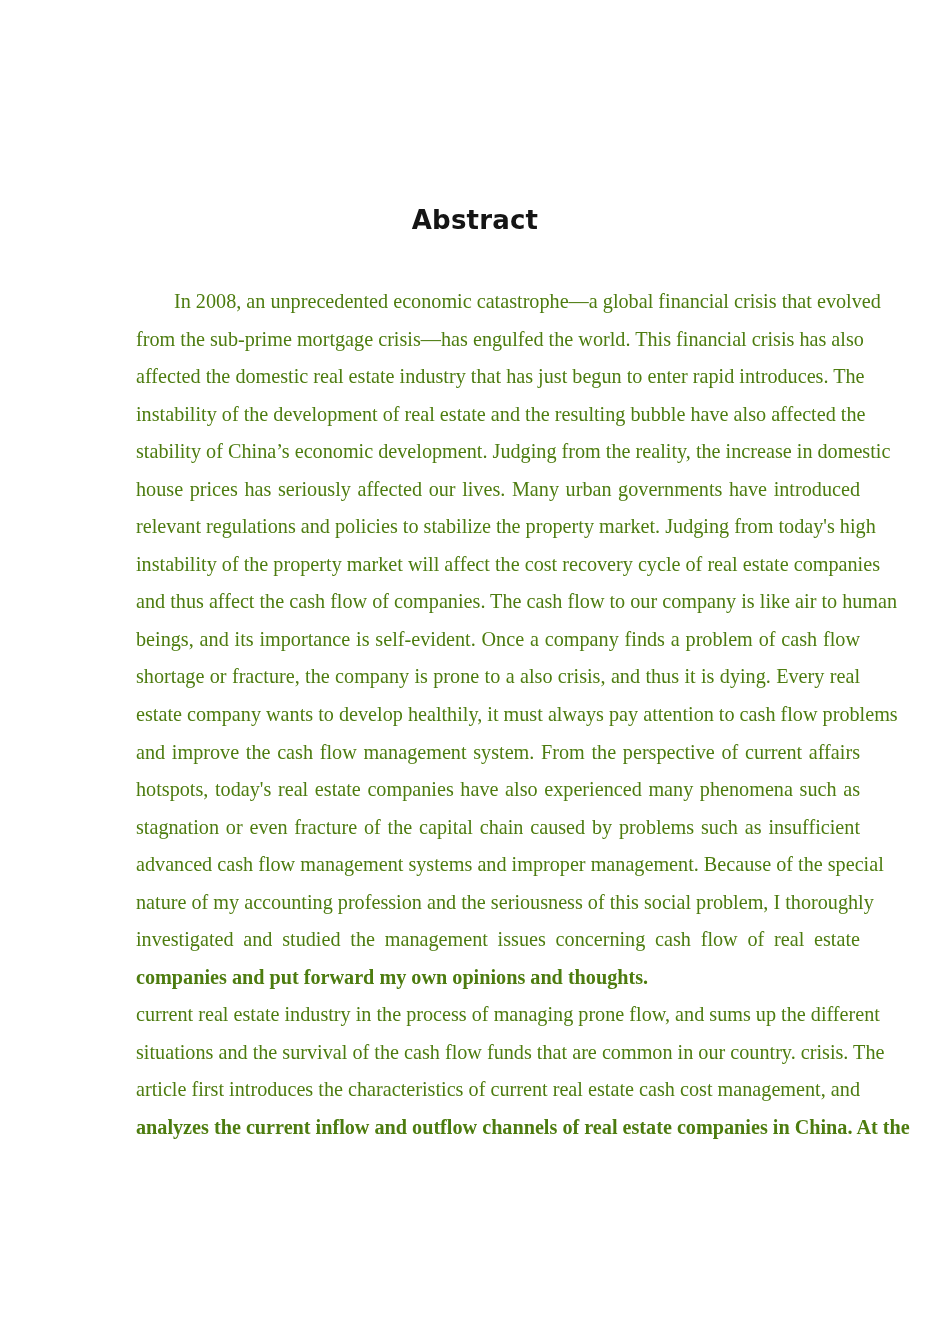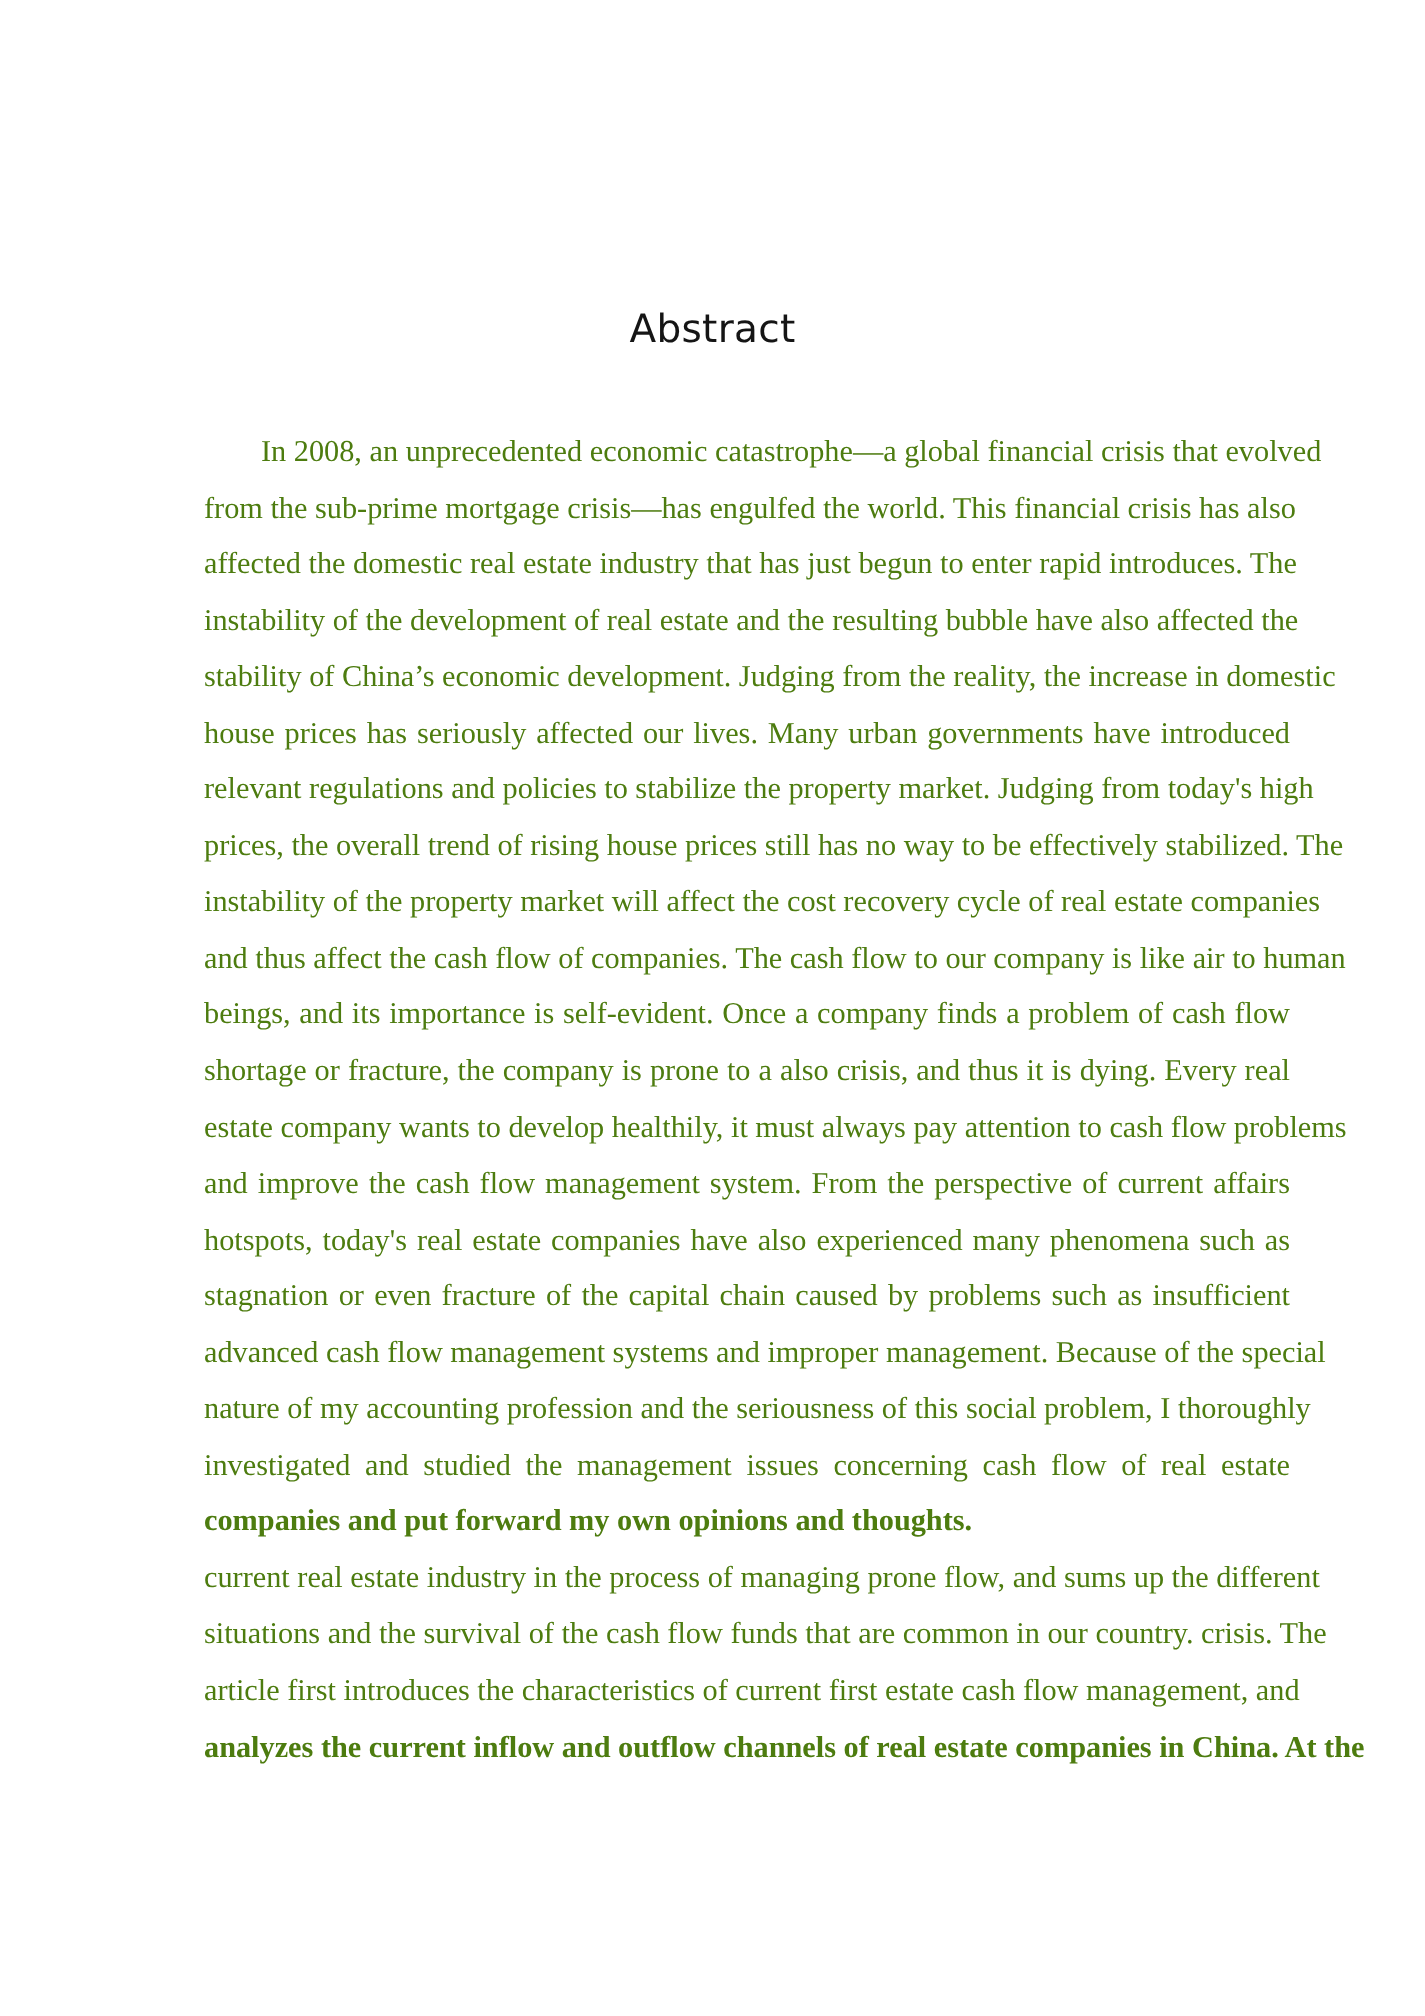--- a/index.html
+++ b/index.html
@@ -23,21 +23,21 @@
 
   
   .doc-heading {
     position: absolute;
     left: 0;
     top: 203px;
     width: 950px;
     text-align: center;
     font-family: "DejaVu Sans", "Liberation Sans", sans-serif;
     font-size: 26px;
-    font-weight: 400;
+    font-weight: 700;
     line-height: 34px;
     letter-spacing: 0.2px;
     color: #151515;
     white-space: pre;
   }
 
   
   .body-block {
     position: absolute;
     left: 136px;
@@ -84,35 +84,34 @@
 
   <div class="body-block">
     <div class="para">
         <span class="line line-indent">In 2008, an unprecedented economic catastrophe—a global financial crisis that evolved</span>
         <span class="line">from the sub-prime mortgage crisis—has engulfed the world. This financial crisis has also</span>
         <span class="line">affected the domestic real estate industry that has just begun to enter rapid introduces. The</span>
         <span class="line">instability of the development of real estate and the resulting bubble have also affected the</span>
         <span class="line">stability of China’s economic development. Judging from the reality, the increase in domestic</span>
         <span class="line">house prices has seriously affected our lives. Many urban governments have introduced</span>
         <span class="line">relevant regulations and policies to stabilize the property market. Judging from today's high</span>
-        <span class="line">prices, the overall trend of rising house prices still has no way to be effectively stabilized. The</span>
         <span class="line">instability of the property market will affect the cost recovery cycle of real estate companies</span>
         <span class="line">and thus affect the cash flow of companies. The cash flow to our company is like air to human</span>
         <span class="line">beings, and its importance is self-evident. Once a company finds a problem of cash flow</span>
         <span class="line">shortage or fracture, the company is prone to a also crisis, and thus it is dying. Every real</span>
         <span class="line">estate company wants to develop healthily, it must always pay attention to cash flow problems</span>
         <span class="line">and improve the cash flow management system. From the perspective of current affairs</span>
         <span class="line">hotspots, today's real estate companies have also experienced many phenomena such as</span>
         <span class="line">stagnation or even fracture of the capital chain caused by problems such as insufficient</span>
         <span class="line">advanced cash flow management systems and improper management. Because of the special</span>
         <span class="line">nature of my accounting profession and the seriousness of this social problem, I thoroughly</span>
         <span class="line">investigated and studied the management issues concerning cash flow of real estate</span>
         <span class="line line-last">companies and put forward my own opinions and thoughts.</span>
       </div>
     <div class="para">
         <span class="line">current real estate industry in the process of managing prone flow, and sums up the different</span>
         <span class="line">situations and the survival of the cash flow funds that are common in our country. crisis. The</span>
-        <span class="line">article first introduces the characteristics of current first estate cash flow management, and</span>
+        <span class="line">article first introduces the characteristics of current real estate cash cost management, and</span>
         <span class="line line-last">analyzes the current inflow and outflow channels of real estate companies in China. At the</span>
       </div>
   </div>
 
 </div>
 
 </body></html>

